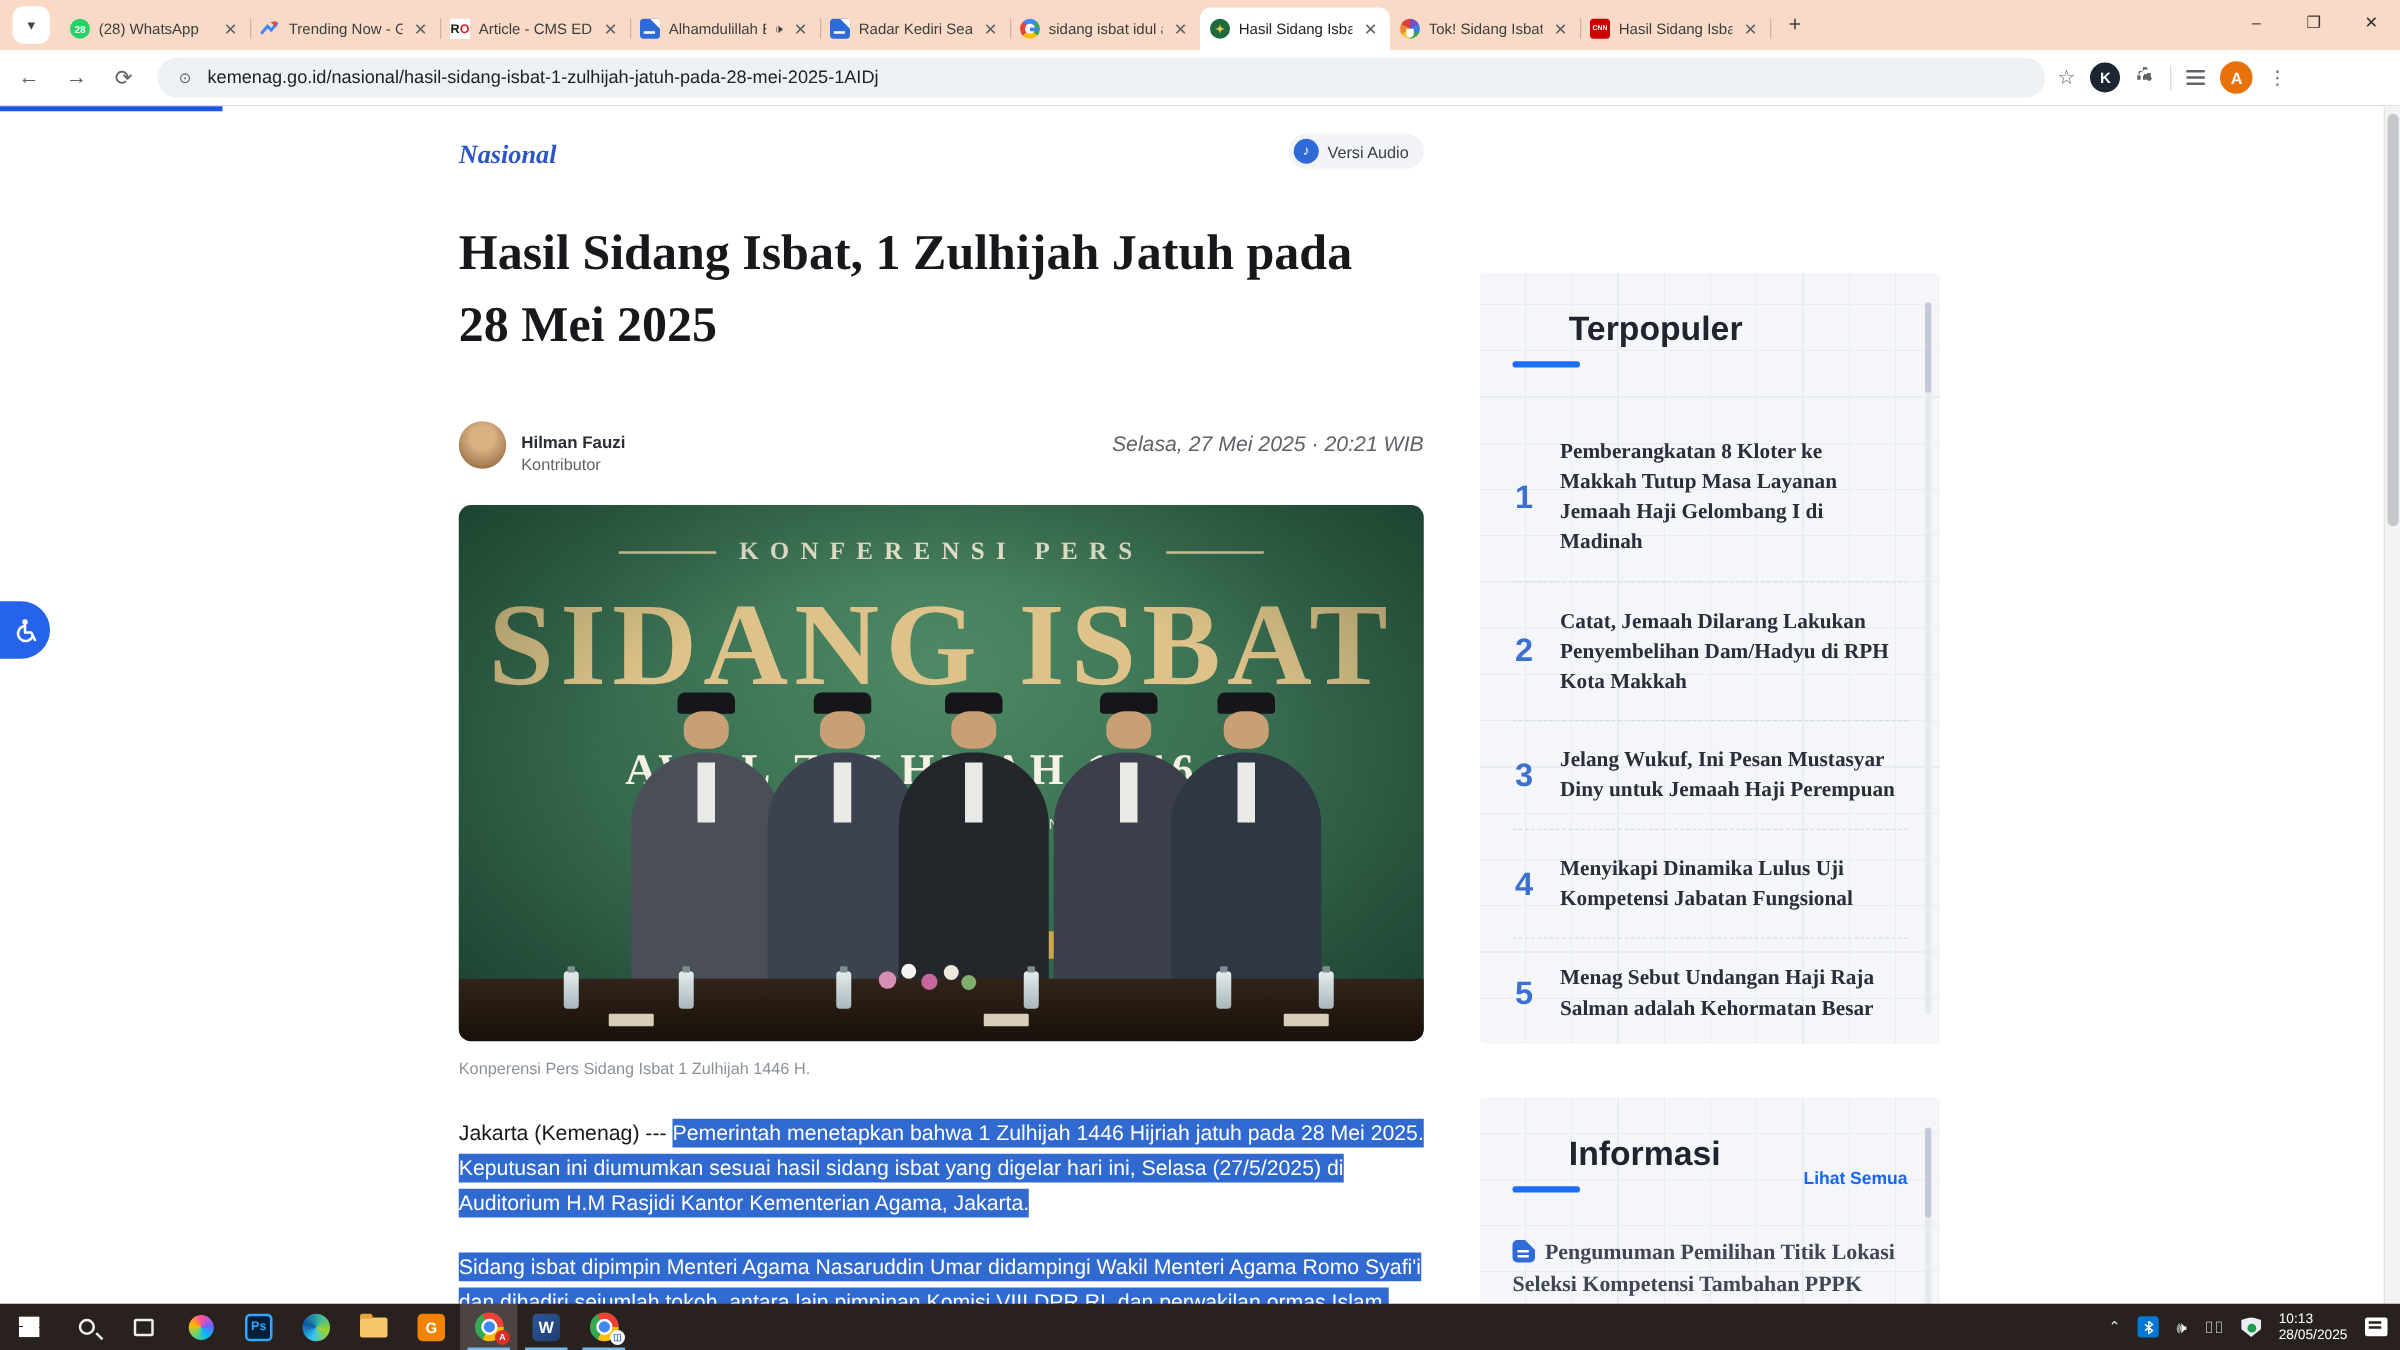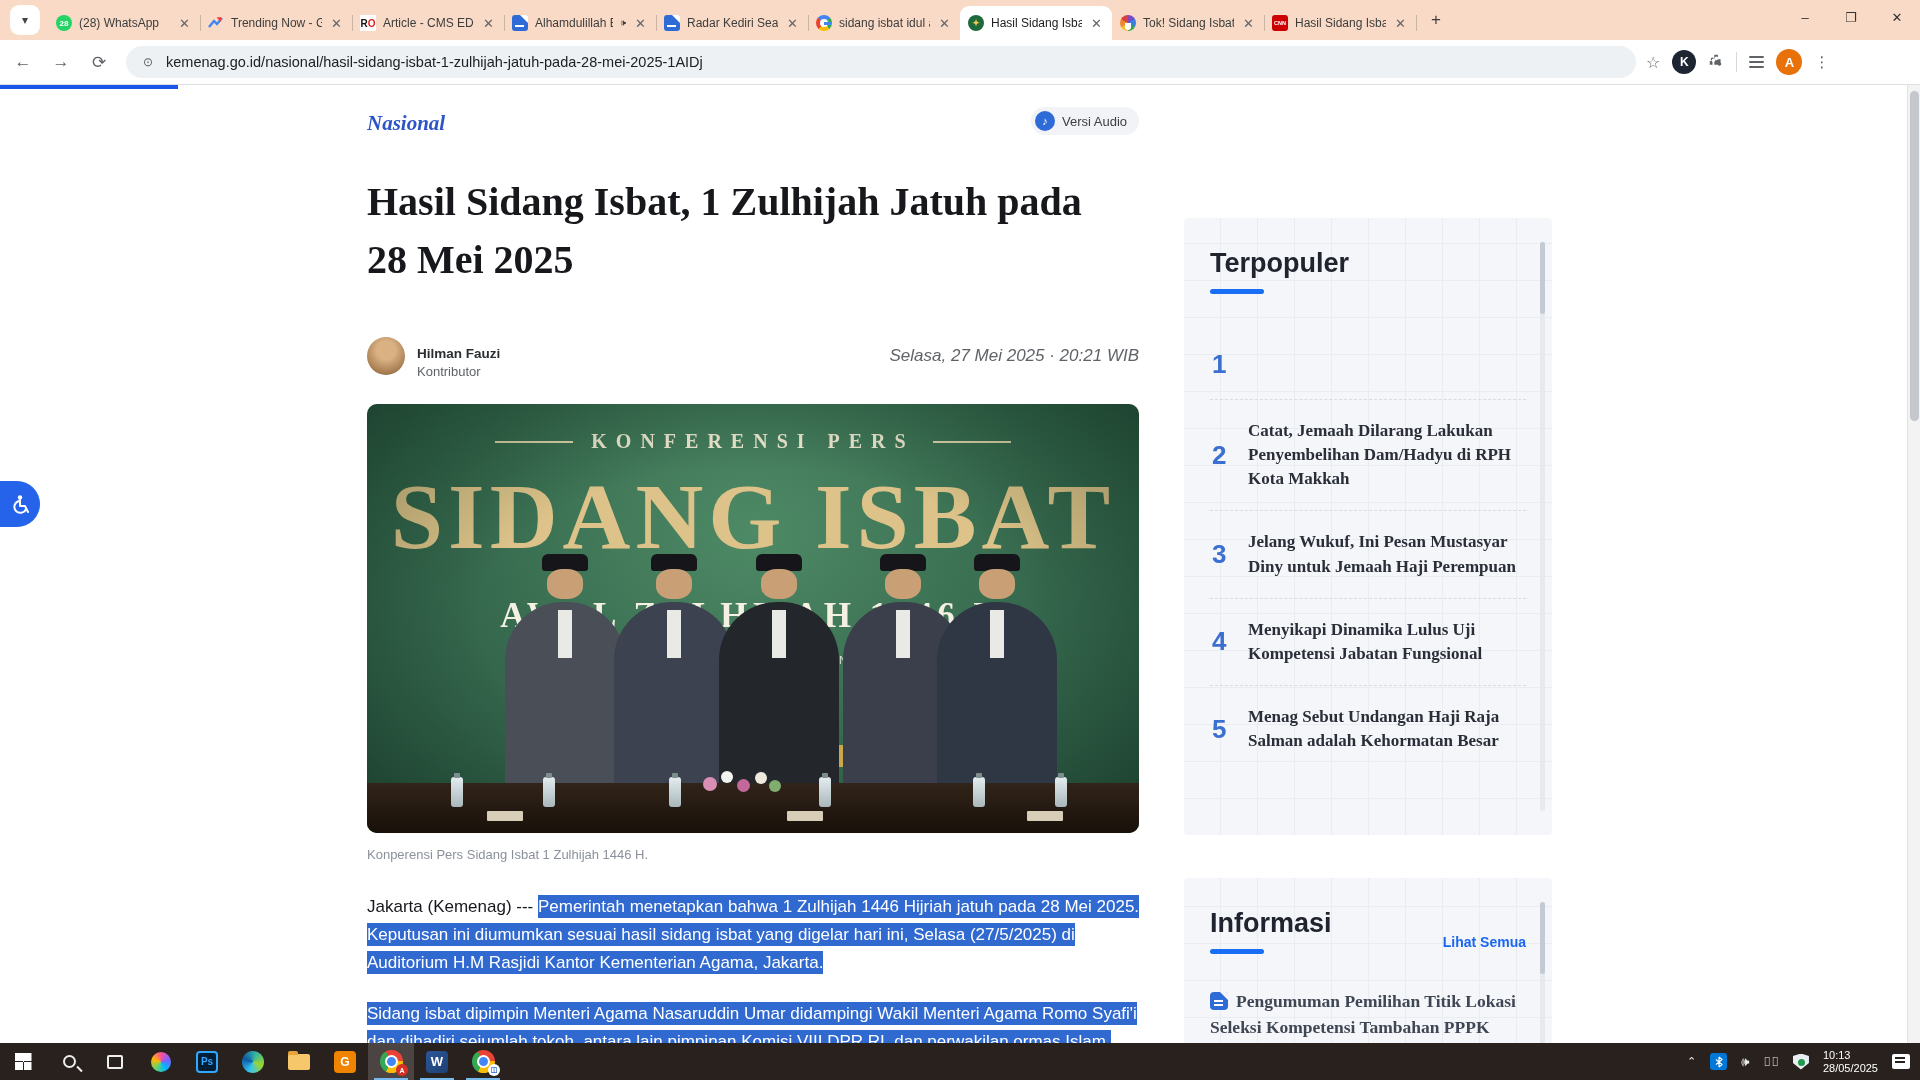--- a/index.html
+++ b/index.html
@@ -96,21 +96,21 @@
   .p1 { top:808px; }
   .p2 { top:915px; }
   .hl { background:#3069d0; color:#fff; padding:2px 0; }
 
   
   .side-card { position:absolute; left:1184px; width:368px; background:#f4f6f9;
     background-image:repeating-linear-gradient(0deg,transparent 0 36px,#e9edf2 36px 37px),repeating-linear-gradient(90deg,transparent 0 36px,#e9edf2 36px 37px);
     border-radius:4px; padding:30px 26px 10px 26px; overflow:hidden; }
   .card-pop { top:133px; height:617px; }
   .card-info { top:793px; height:250px; }
-  .side-h2 { font-size:27px; font-weight:bold; color:#20242e; }
+  .side-h2 { font-size:27px; font-weight:bold; color:#20242e;margin-left:45px; }
   .side-bar { width:54px; height:5px; background:#1a6ef5; border-radius:3px; margin-top:10px; }
   .pop-list { margin-top:36px; }
   .pop-item { display:flex; gap:16px; align-items:center; padding:19px 6px 19px 2px; border-bottom:1px dashed #d7dce3; }
   .pop-item:last-child { border-bottom:none; }
   .pop-num { flex:0 0 20px; font-size:26px; font-weight:bold; color:#3b6fd0; }
   .pop-text { font-family:"Liberation Serif",serif; font-weight:bold; font-size:17px; line-height:1.42; color:#2a2e38; }
   .card-scroll { position:absolute; right:7px; top:24px; bottom:24px; width:5px; background:#e6eaef; border-radius:3px; }
   .card-scroll i { position:absolute; top:0; left:0; width:5px; height:72px; background:#c3cad4; border-radius:3px; display:block; }
   .info-head { display:flex; align-items:flex-end; justify-content:space-between; }
   .lihat { font-size:14px; font-weight:bold; color:#1a66f0; margin-bottom:4px; }
@@ -331,20 +331,21 @@
 
     <p class="para p2"><span class="hl">Sidang isbat dipimpin Menteri Agama Nasaruddin Umar didampingi Wakil Menteri Agama Romo Syafi'i dan dihadiri sejumlah tokoh, antara lain pimpinan Komisi VIII DPR RI, dan perwakilan ormas Islam.</span></p>
   </div>
 
   <div class="side-card card-pop">
     <h2 class="side-h2">Terpopuler</h2>
     <div class="side-bar"></div>
     <div class="pop-list">
       <div class="pop-item">
         <span class="pop-num">1</span>
+        <span class="pop-text">Pemberangkatan 8 Kloter ke Makkah Tutup Masa Layanan Jemaah Haji Gelombang I di Madinah</span>
       </div>
       <div class="pop-item">
         <span class="pop-num">2</span>
         <span class="pop-text">Catat, Jemaah Dilarang Lakukan Penyembelihan Dam/Hadyu di RPH Kota Makkah</span>
       </div>
       <div class="pop-item">
         <span class="pop-num">3</span>
         <span class="pop-text">Jelang Wukuf, Ini Pesan Mustasyar Diny untuk Jemaah Haji Perempuan</span>
       </div>
       <div class="pop-item">

